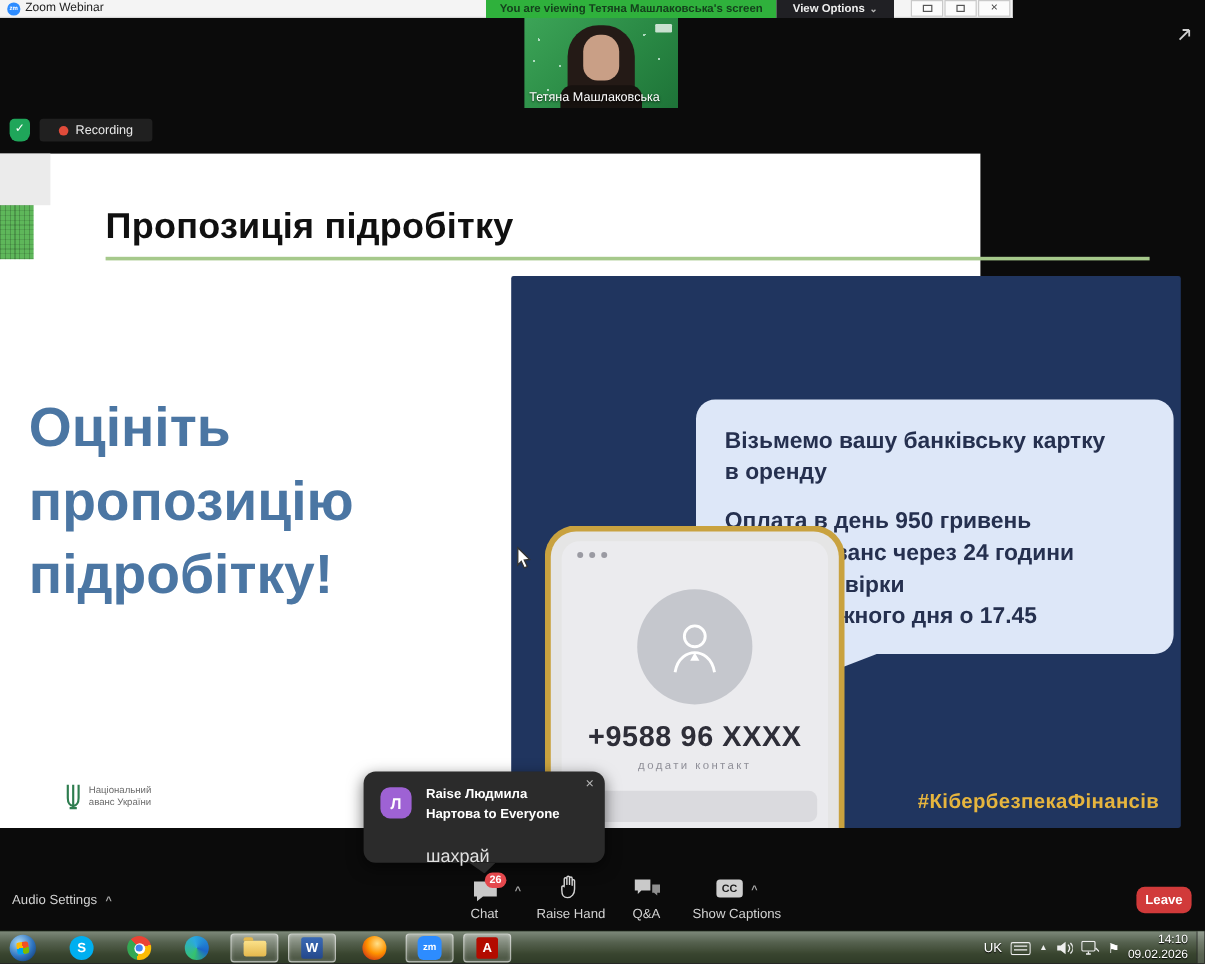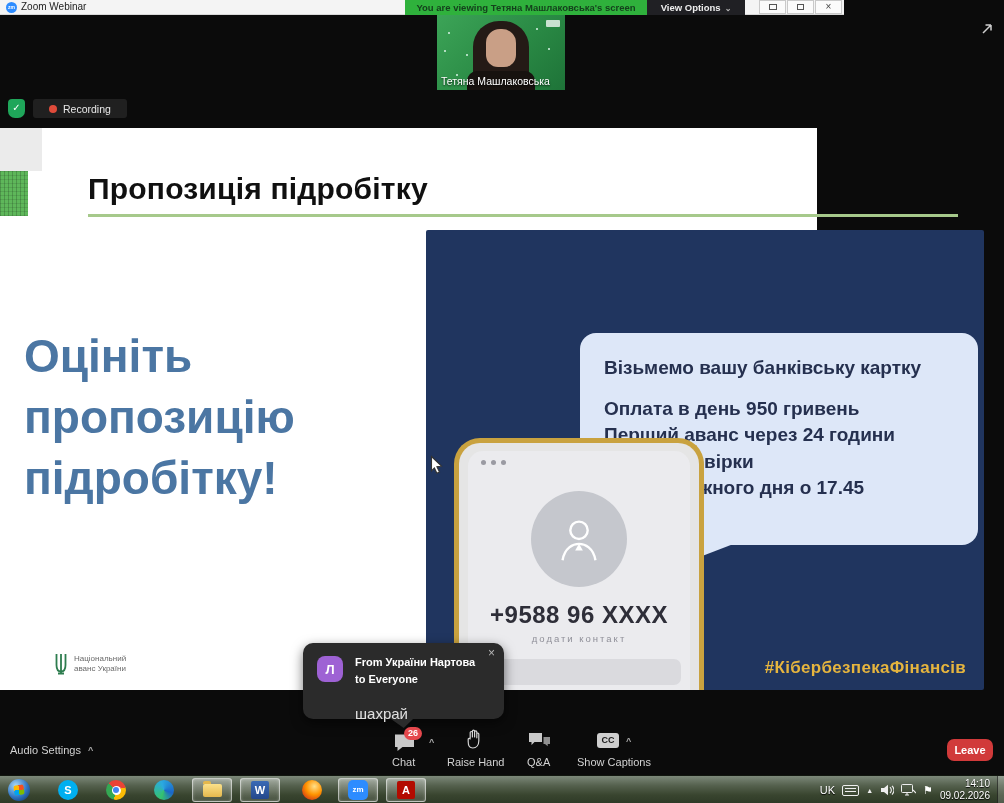--- a/index.html
+++ b/index.html
@@ -155,20 +155,21 @@
 
     <div class="left-text">
       <div>Оцініть</div>
       <div>пропозицію</div>
       <div>підробітку!</div>
     </div>
 
     <div class="bluimg">
       <div class="bubble">
         <div>Візьмемо вашу банківську картку</div>
+        <div>в оренду</div>
         <div class="gap"></div>
         <div>Оплата в день 950 гривень</div>
         <div>Перший аванс через 24 години</div>
         <div>після перевірки</div>
         <div>Оплата кожного дня о 17.45</div>
       </div>
       <div class="bubble-tail"></div>
 
       <div class="phone">
         <div class="phone-screen">
@@ -207,21 +208,21 @@
   </div>
 
   <div class="cursor">
     <svg width="14" height="20">
         <path d="M1.5 1.5l10 9.7-4.6.6 2.6 5.3-2.6 1.2-2.5-5.4-2.9 3z" fill="#fff" stroke="#333" stroke-width="1.1"></path>
       </svg>
   </div>
 
   <div class="chatpop">
     <div class="cp-avatar">Л</div>
-    <div class="cp-from">From України Нартова to Everyone</div>
+    <div class="cp-from">Raise Людмила Нартова to Everyone</div>
     <div class="cp-msg">шахрай</div>
     <div class="cp-close">×</div>
   </div>
   <div class="chatpop-tail"></div>
 
   <div class="ctrl-label" style="left:10px;top:744px;"><span>Audio Settings</span></div>
   <div class="chev-up" style="left:88px;top:745px;">^</div>
 
   <div style="position:absolute;left:393px;top:733px;">
     <svg width="23" height="19">

